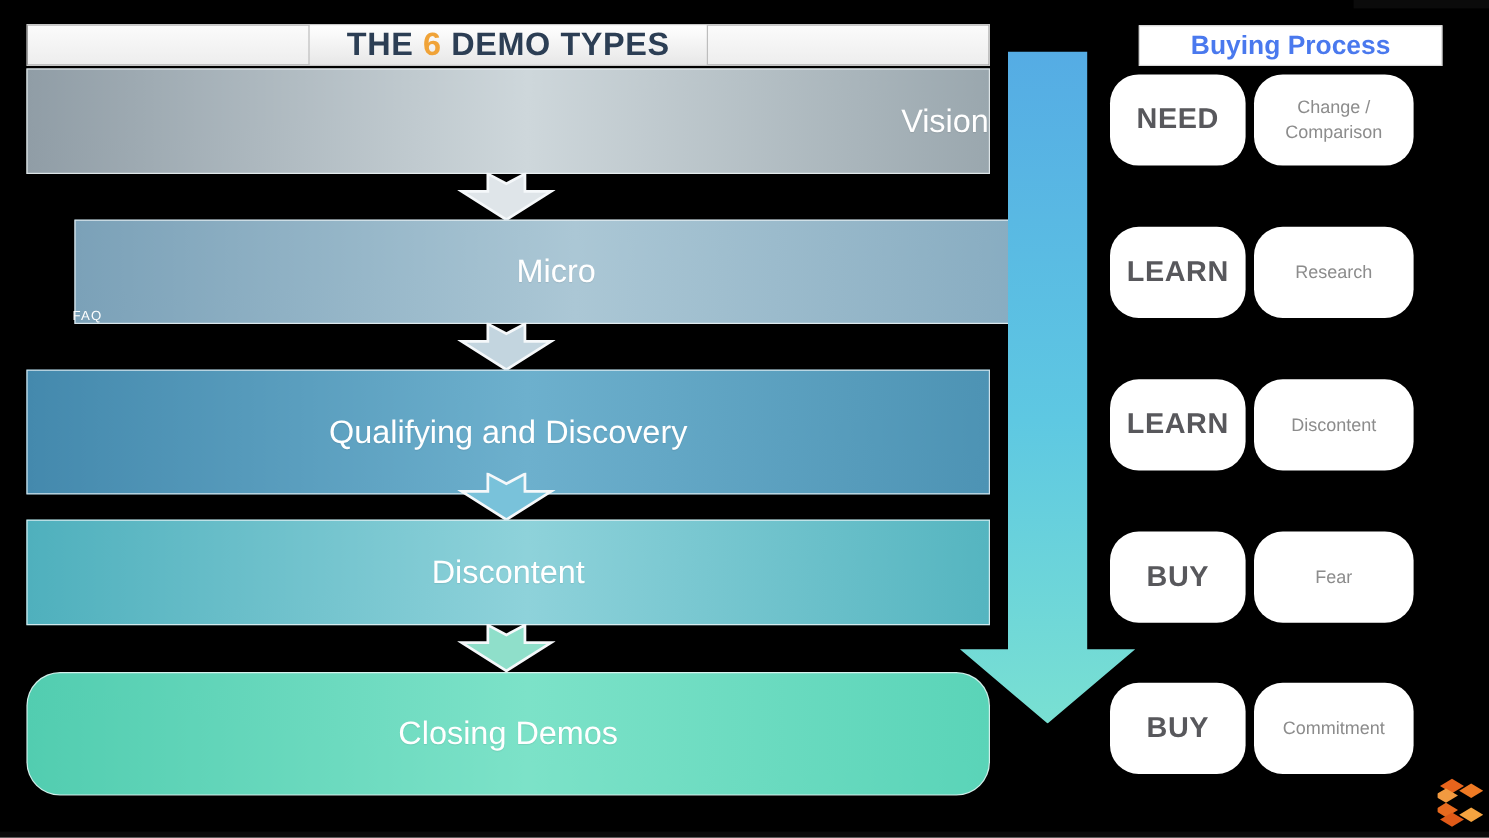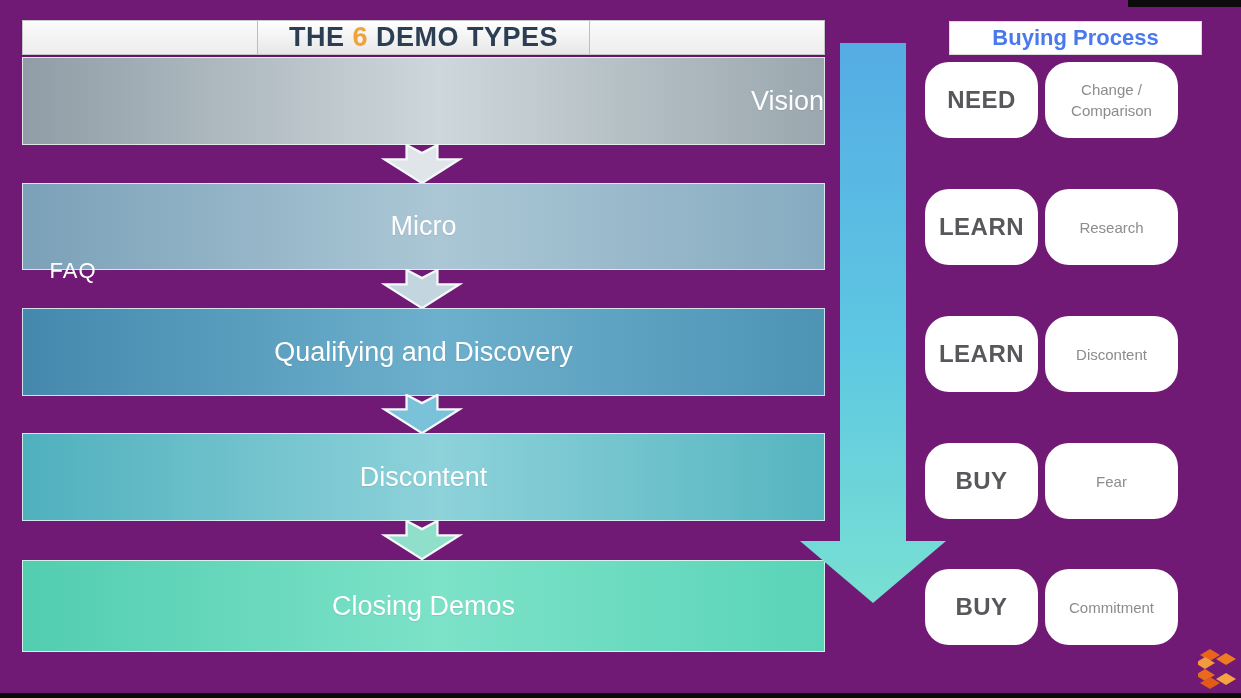--- a/index.html
+++ b/index.html
@@ -48,23 +48,23 @@
     width: 803px;
     border: 1px solid rgba(240,246,248,0.8);
     display: flex; align-items: center; justify-content: center;
     color: #ffffff;
     font-size: 27px;
     font-weight: 400;
     text-shadow: 0 1px 1px rgba(0,0,0,0.08);
   }
   .bar-1 { top: 57px;  height: 88px; justify-content: flex-end; }
   .bar-2 { top: 183px; height: 87px; }
-  .bar-3 { top: 308px; height: 88px; justify-content: center; }
+  .bar-3 { top: 308px; height: 104px; justify-content: center; }
   .bar-4 { top: 433px; height: 88px; }
-  .bar-5 { top: 560px; height: 92px; }
+  .bar-5 { top: 560px; height: 103px; border-radius: 28px; }
 
   .connector {
     position: absolute;
     left: 381px;
     width: 82px; height: 40px;
   }
   .connector-1 { top: 144px; }
   .connector-2 { top: 269px; }
   .connector-3 { top: 394px; }
   .connector-4 { top: 520px; }
@@ -74,21 +74,21 @@
     position: absolute;
     left: 800px; top: 43px;
     width: 146px; height: 560px;
   }
   .faq-label {
     position: absolute;
     left: 40px; top: 258px;
     width: 66px;
     text-align: center;
     color: #ffffff;
-    font-size: 22px;
+    font-size: 11px;
     letter-spacing: 1px;
     font-weight: 400;
   }
 
   
   .bp-header {
     position: absolute;
     left: 925px; top: 21px;
     width: 253px; height: 34px;
     background: #ffffff;
@@ -126,36 +126,36 @@
   
   .logo {
     position: absolute;
     left: 1198px; top: 648px;
     width: 40px; height: 44px;
   }
 </style>
 </head>
 <body>
 
-<div id="stage" style="background: #701a75;">
+<div id="stage" style="background: #000000;">
 
   <div class="title-banner">
     <div class="title-inner">
       <span>THE </span><span class="title-six" style="color: rgb(240, 163, 56);">6</span><span> DEMO TYPES</span>
     </div>
   </div>
 
   <div class="bar bar-1" style="background: linear-gradient(90deg, rgb(144, 157, 166) 0%, rgb(206, 215, 219) 52%, rgb(154, 167, 174) 100%);">
     <span>Vision</span>
   </div>
   <svg class="connector connector-1" viewBox="0 0 90 44">
     <polygon points="28,1 45,10 62,1 62,17 86,17 45,43 4,17 28,17" fill="#dfe5e9" stroke="#f5f8fa" stroke-width="2.5"></polygon>
   </svg>
 
-  <div class="bar bar-2" style="background: linear-gradient(90deg, rgb(123, 161, 184) 0%, rgb(171, 199, 213) 52%, rgb(134, 171, 192) 100%);">
+  <div class="bar bar-2" style="background: linear-gradient(90deg, rgb(123, 161, 184) 0%, rgb(171, 199, 213) 52%, rgb(134, 171, 192) 100%); margin-left: 40px;">
     <span>Micro</span>
   </div>
   <svg class="connector connector-2" viewBox="0 0 90 44">
     <polygon points="28,1 45,10 62,1 62,17 86,17 45,43 4,17 28,17" fill="#c3d5df" stroke="#f5f8fa" stroke-width="2.5"></polygon>
   </svg>
 
   <div class="bar bar-3" style="background: linear-gradient(90deg, rgb(68, 137, 173) 0%, rgb(109, 176, 205) 52%, rgb(77, 147, 180) 100%);">
     <span>Qualifying and Discovery</span>
   </div>
   <svg class="connector connector-3" viewBox="0 0 90 44">

